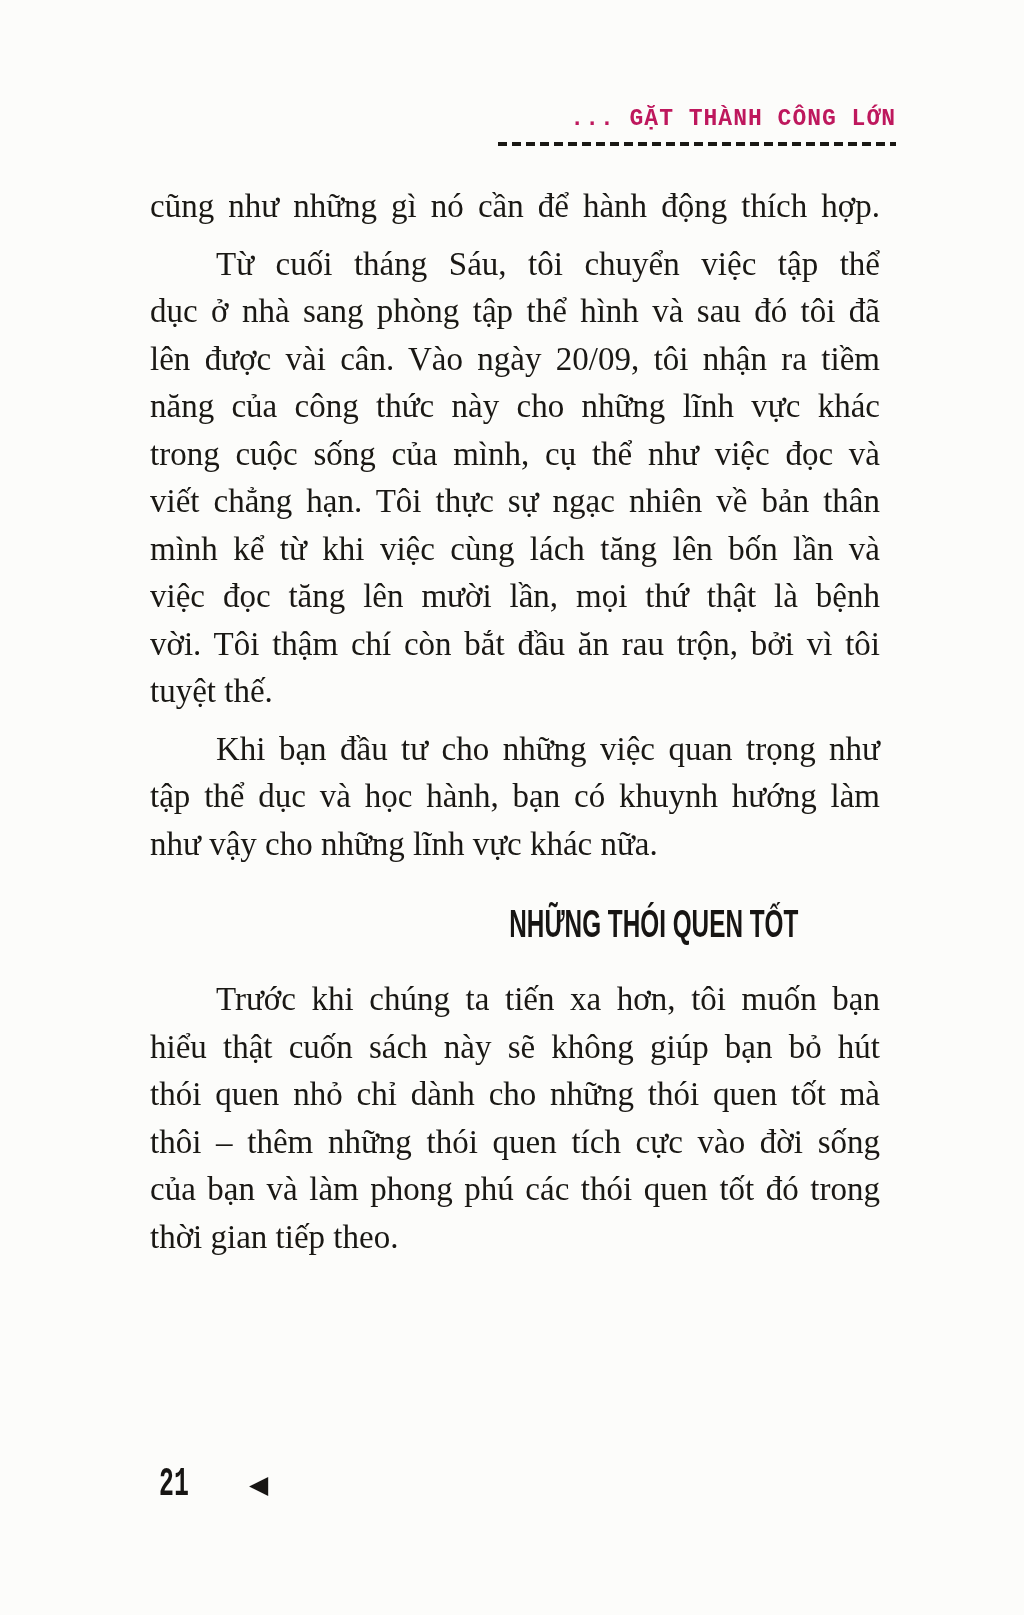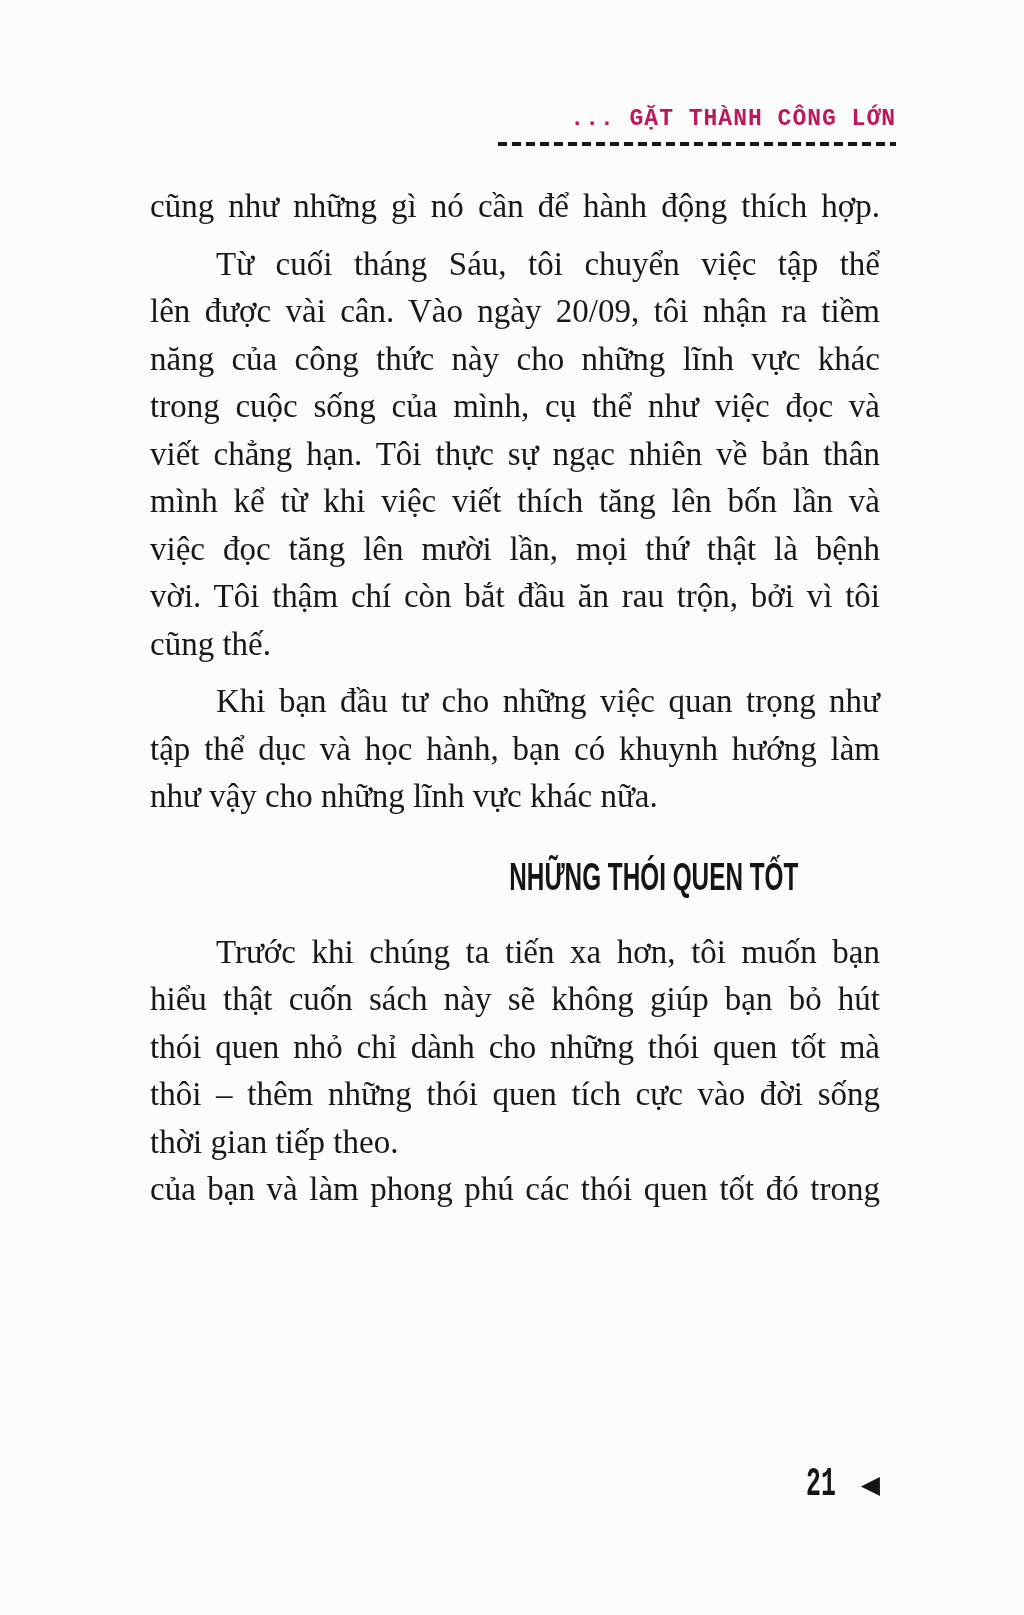--- a/index.html
+++ b/index.html
@@ -83,22 +83,23 @@
     color: #171513;
   }
 
   
   .page-footer {
     position: absolute;
     left: 150px;
     top: 1462px;
     width: 730px;
     display: flex;
-    justify-content: flex-end;
+    justify-content: flex-start;
     align-items: center;
+    gap: 35px;
   }
   .page-number {
     display: inline-block;
     font-family: "Liberation Mono", "DejaVu Sans Mono", monospace;
     font-weight: 700;
     font-size: 40px;
     transform: scaleX(0.62);
     transform-origin: center;
     color: #171513;
   }
@@ -121,42 +122,43 @@
     <div class="dashed-rule"></div>
   </header>
 
   <main class="page-body">
 
   <div class="para">
         <div class="line">cũng như những gì nó cần để hành động thích hợp.</div>
       </div>
       <div class="para">
         <div class="line indent">Từ cuối tháng Sáu, tôi chuyển việc tập thể</div>
+        <div class="line">dục ở nhà sang phòng tập thể hình và sau đó tôi đã</div>
         <div class="line">lên được vài cân. Vào ngày 20/09, tôi nhận ra tiềm</div>
         <div class="line">năng của công thức này cho những lĩnh vực khác</div>
         <div class="line">trong cuộc sống của mình, cụ thể như việc đọc và</div>
         <div class="line">viết chẳng hạn. Tôi thực sự ngạc nhiên về bản thân</div>
-        <div class="line">mình kể từ khi việc viết thích tăng lên bốn lần và</div>
+        <div class="line">mình kể từ khi việc cùng lách tăng lên bốn lần và</div>
         <div class="line">việc đọc tăng lên mười lần, mọi thứ thật là bệnh</div>
         <div class="line">vời. Tôi thậm chí còn bắt đầu ăn rau trộn, bởi vì tôi</div>
-        <div class="line plain">cũng thế.</div>
+        <div class="line plain">tuyệt thế.</div>
       </div>
       <div class="para">
         <div class="line indent">Khi bạn đầu tư cho những việc quan trọng như</div>
         <div class="line">tập thể dục và học hành, bạn có khuynh hướng làm</div>
         <div class="line plain">như vậy cho những lĩnh vực khác nữa.</div>
       </div>
       <div class="heading"><span>NHỮNG THÓI QUEN TỐT</span></div>
       <div class="para">
         <div class="line indent">Trước khi chúng ta tiến xa hơn, tôi muốn bạn</div>
         <div class="line">hiểu thật cuốn sách này sẽ không giúp bạn bỏ hút</div>
         <div class="line">thói quen nhỏ chỉ dành cho những thói quen tốt mà</div>
         <div class="line">thôi – thêm những thói quen tích cực vào đời sống</div>
+        <div class="line">của bạn và làm phong phú các thói quen tốt đó trong</div>
         <div class="line plain">thời gian tiếp theo.</div>
-        <div class="line">của bạn và làm phong phú các thói quen tốt đó trong</div>
       </div>
     </main>
 
   <footer class="page-footer">
     <span class="page-number">21</span>
     <span class="corner-arrow">◀</span>
   </footer>
 
 </div>
 

